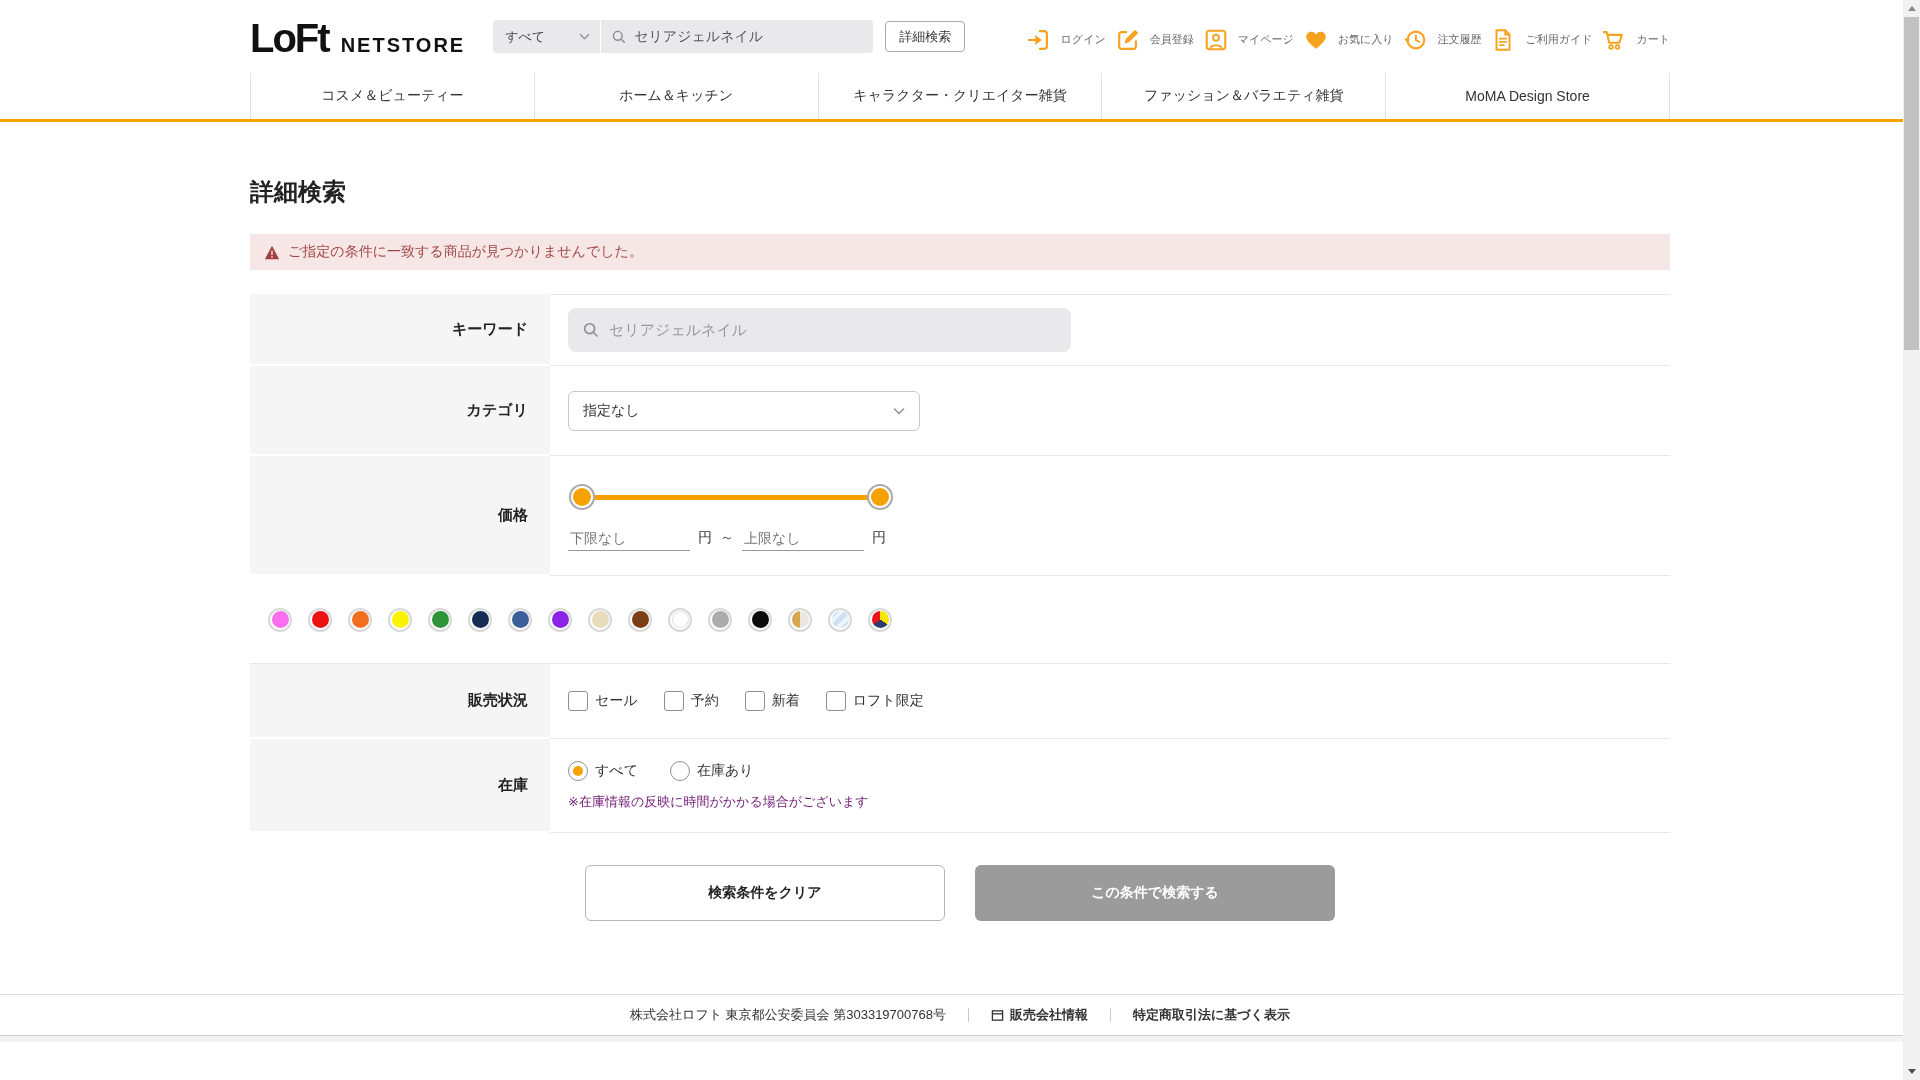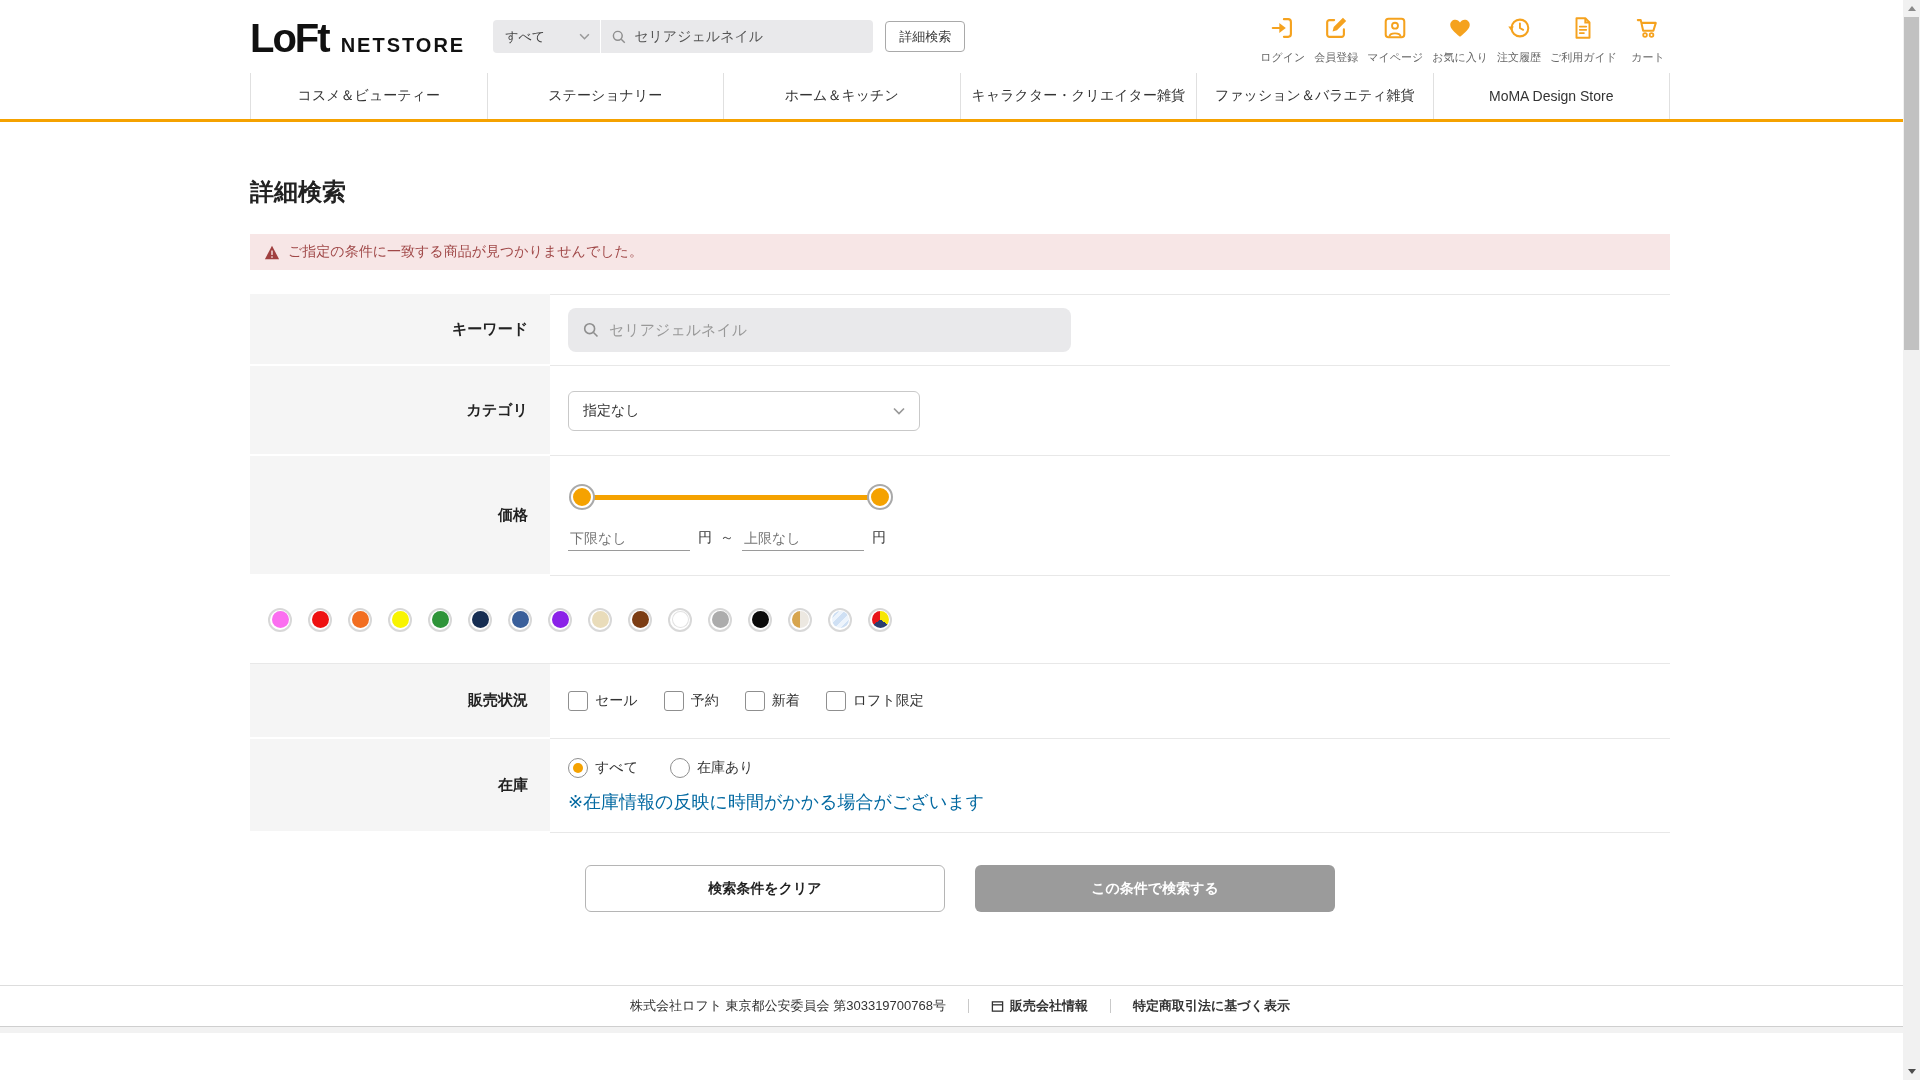--- a/index.html
+++ b/index.html
@@ -16,21 +16,21 @@
   .header-search { display:flex; align-items:center; margin-left:28px; gap:12px; }
   .search-box { display:flex; align-items:center; background:#E9E9EB; border-radius:4px; height:33px; width:380px; }
   .search-cat { display:flex; align-items:center; justify-content:space-between; width:108px; padding:0 10px 0 12px;
     font-size:13px; color:#444; cursor:pointer; border-right:1px solid #fff; height:100%; }
   .search-input-wrap { display:flex; align-items:center; flex:1; padding:0 10px; gap:7px; }
   .search-input-wrap input { border:none; background:transparent; outline:none; font-size:14px; color:#555; width:100%;
     font-family:inherit; }
   .detail-btn { height:31px; padding:0 13px; background:#fff; border:1px solid #A9A9A9; border-radius:4px;
     font-size:13px; color:#333; cursor:pointer; font-family:inherit; }
   .quick-links { margin-left:auto; display:flex; align-items:flex-start; gap:9px; padding-top:6px; }
-  .qlink { display:flex; flex-direction:column; align-items:center; gap:9px; cursor:pointer; min-width:44px; text-decoration:none; }
+  .qlink { display:flex; flex-direction:row; align-items:center; gap:9px; cursor:pointer; min-width:44px; text-decoration:none; }
   .qlabel { font-size:11px; color:#666; white-space:nowrap; }
 
   
   nav { height:49px; border-bottom:3px solid #F5A200; background:#fff; }
   .nav-inner { width:1420px; margin:0 auto; height:100%; display:flex; }
   .nav-item { flex:1; display:flex; align-items:center; justify-content:center; font-size:14px; color:#333;
     border-left:1px solid #E0E0E0; cursor:pointer; }
   .nav-item:last-child { border-right:1px solid #E0E0E0; }
 
   
@@ -75,24 +75,24 @@
   .check-group { display:flex; align-items:center; gap:26px; }
   .check-item { display:flex; align-items:center; gap:7px; }
   .cb { width:20px; height:20px; border:1px solid #8F8F8F; border-radius:3px; background:#fff; cursor:pointer; flex:none; }
   .check-item span.lbl, .radio-item span.lbl { font-size:14px; color:#333; }
 
   .radio-group { display:flex; align-items:center; gap:32px; }
   .radio-item { display:flex; align-items:center; gap:7px; }
   .radio { width:20px; height:20px; border:1px solid #8F8F8F; border-radius:50%; background:#fff; cursor:pointer;
     display:flex; align-items:center; justify-content:center; flex:none; }
   .radio.selected::after { content:""; width:10px; height:10px; border-radius:50%; background:#F5A200; }
-  .stock-note { margin-top:12px; font-size:18px; color:#0369a1; }
+  .stock-note { margin-top:12px; font-size:13px; color:#701a75; }
 
   .actions { margin-top:32px; display:flex; justify-content:center; gap:30px; }
-  .btn { width:360px; height:47px; border-radius:6px; font-size:14px; font-weight:700; cursor:pointer; font-family:inherit; }
+  .btn { width:360px; height:56px; border-radius:6px; font-size:14px; font-weight:700; cursor:pointer; font-family:inherit; }
   .btn-clear { background:#fff; border:1px solid #B5B5B5; color:#222; }
   .btn-search { background:#9B9B9B; border:none; color:#fff; }
 
   
   footer { margin-top:73px; border-top:1px solid #DDD; height:41px; display:flex; align-items:center;
     justify-content:center; gap:0; font-size:13px; color:#333; }
   .foot-item { display:flex; align-items:center; gap:6px; padding:0 22px; }
   a.foot-item { color:#333; text-decoration:none; cursor:pointer;font-weight:bold; }
   .foot-sep { width:1px; height:14px; background:#C9C9C9; }
   .bottom-strip { height:7px; background:#F2F2F2; border-top:1px solid #CFCFCF; }
@@ -210,21 +210,20 @@
           </span>
           <span class="qlabel">カート</span>
         </a>
       </div>
     </div>
   </header>
 
   <nav>
     <div class="nav-inner">
       <div class="nav-item">コスメ＆ビューティー</div>
-      <div class="nav-item">ステーショナリー</div>
       <div class="nav-item">ホーム＆キッチン</div>
       <div class="nav-item">キャラクター・クリエイター雑貨</div>
       <div class="nav-item">ファッション＆バラエティ雑貨</div>
       <div class="nav-item">MoMA Design Store</div>
     </div>
   </nav>
 
   <main>
     <h1>詳細検索</h1>
 

